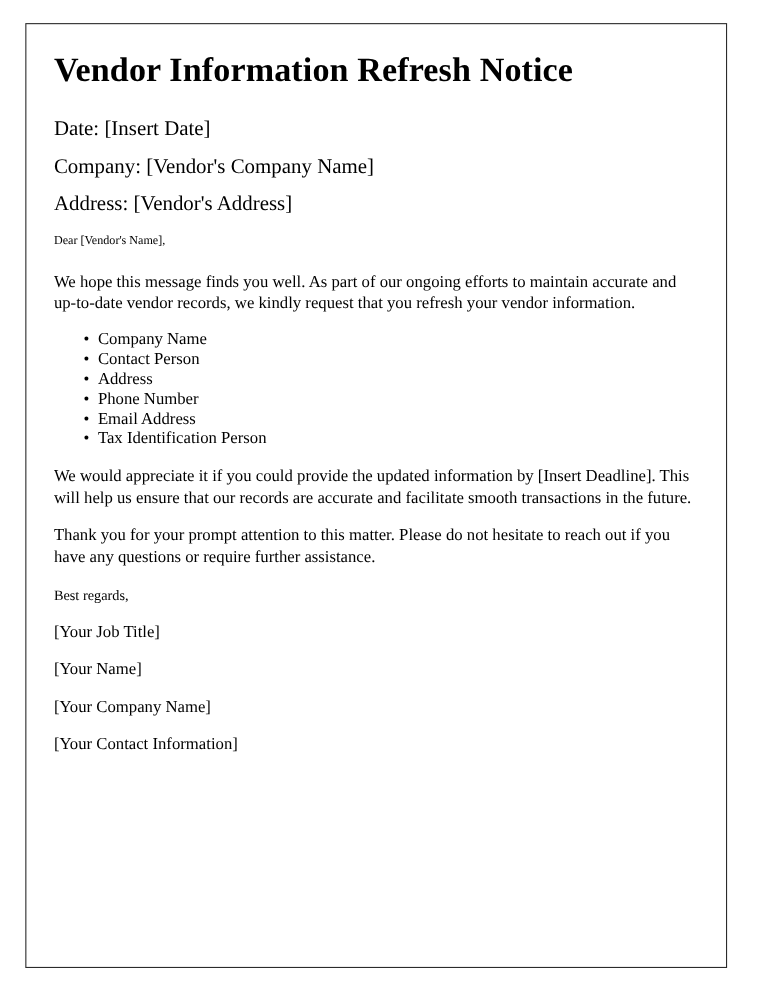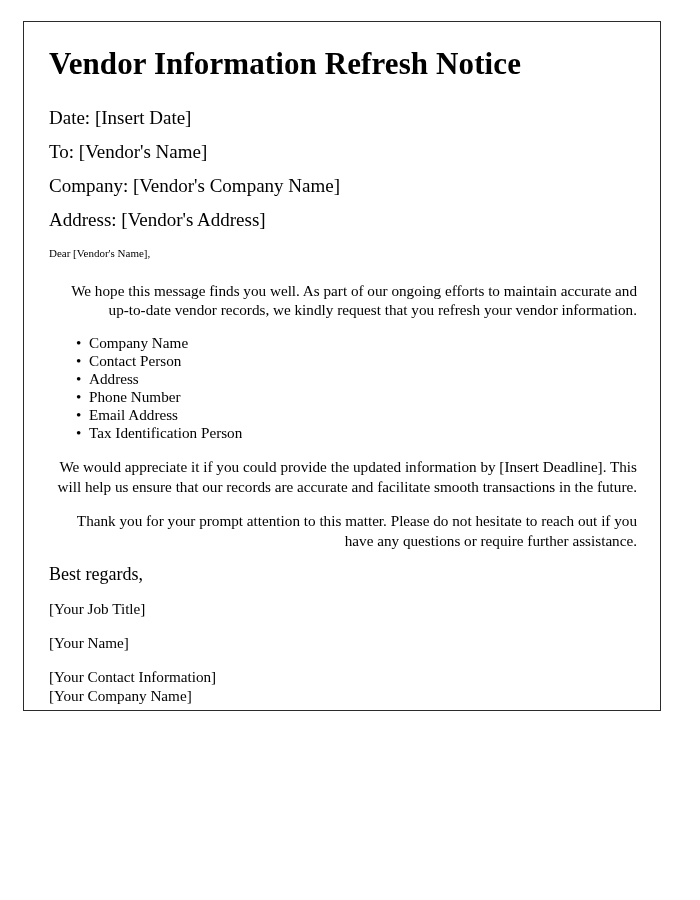--- a/index.html
+++ b/index.html
@@ -12,21 +12,21 @@
     height: 900px;
     font-family: "Liberation Serif", "DejaVu Serif", serif;
     color: #000000;
     overflow: hidden;
   }
   .page-frame {
     position: absolute;
     left: 23px;
     top: 21px;
     width: 638px;
-    height: 690px;
+    height: 859px;
     border: 1px solid #2b2b2b;
     background: #ffffff;
     box-sizing: border-box;
   }
   .page-body {
     position: absolute;
     left: 25px;
     top: 24px;
     width: 588px;
   }
@@ -45,21 +45,21 @@
   }
   .salutation {
     font-size: 11px;
     line-height: 19px;
     margin: 0 0 18px 0;
   }
   .para {
     font-size: 15.2px;
     line-height: 19.4px;
     margin: 0 0 15px 0;
-    text-align: right;
+    text-align: left;
   }
   .bullet-list {
     list-style: none;
     margin: 0 0 15px 0;
     padding: 0;
   }
   .bullet-list li {
     font-size: 15.2px;
     line-height: 18px;
     margin: 0;
@@ -67,21 +67,21 @@
     position: relative;
   }
   .bullet-list li .bullet-dot {
     position: absolute;
     left: 27px;
     top: 0;
     line-height: 18px;
     font-size: 15.2px;
   }
   .closing {
-    font-size: 18px;
+    font-size: 13px;
     line-height: 19px;
     margin: 0 0 15px 0;
   }
   .sign-line {
     font-size: 15.2px;
     line-height: 19px;
     margin: 0 0 15px 0;
   }
   .sign-line.last {
     margin-bottom: 0;
@@ -90,21 +90,20 @@
 </head>
 <body>
 
 <div class="page-frame">
   <div class="page-body">
 
     <h1 class="doc-title">Vendor Information Refresh Notice</h1>
 
     <div class="field-line">Date: [Insert Date]</div>
 
-    <div class="field-line">To: [Vendor's Name]</div>
 
     <div class="field-line">Company: [Vendor's Company Name]</div>
 
     <div class="field-line">Address: [Vendor's Address]</div>
 
     <div class="salutation">Dear [Vendor's Name],</div>
 
     <p class="para">We hope this message finds you well. As part of our ongoing efforts to maintain accurate and up-to-date vendor records, we kindly request that you refresh your vendor information.</p>
 
 
@@ -138,18 +137,18 @@
     <p class="para">We would appreciate it if you could provide the updated information by [Insert Deadline]. This will help us ensure that our records are accurate and facilitate smooth transactions in the future.</p>
 
     <p class="para">Thank you for your prompt attention to this matter. Please do not hesitate to reach out if you have any questions or require further assistance.</p>
 
     <div class="closing">Best regards,</div>
 
     <div class="sign-line">[Your Job Title]</div>
 
     <div class="sign-line">[Your Name]</div>
 
+    <div class="sign-line">[Your Company Name]</div>
+
     <div class="sign-line last">[Your Contact Information]</div>
-
-    <div class="sign-line">[Your Company Name]</div>
 
   </div>
 </div>
 
 </body></html>

